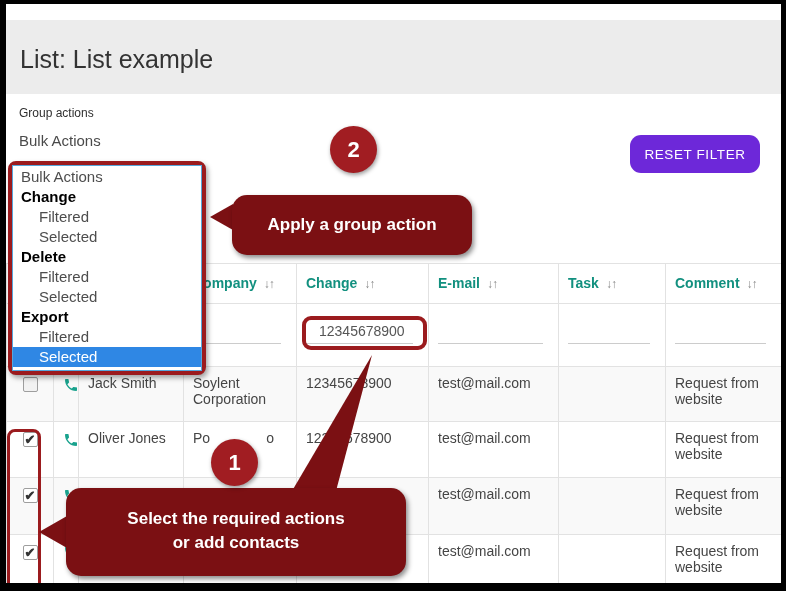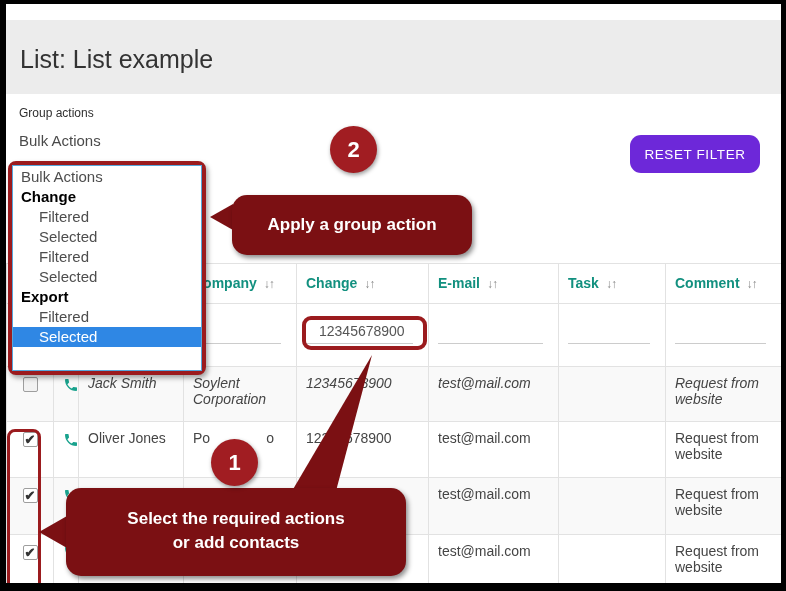--- a/index.html
+++ b/index.html
@@ -30,21 +30,21 @@
 
   
   table.grid { position:absolute; left:0; top:243px; width:775px; border-collapse:collapse; table-layout:fixed; }
   .grid th, .grid td { border:1px solid #e2e2e2; vertical-align:top; font-size:14px; color:#454545; padding:8px 9px; text-align:left; overflow:hidden; }
   .grid thead th { height:40px; padding-top:11px; white-space:nowrap; }
   .h-label { color:#12907f; font-weight:bold; font-size:14px; }
   .sort { color:#8a8a8a; font-size:12px; margin-left:7px; letter-spacing:-1px; }
   tr.filter-row td { height:63px; padding-top:14px; }
   .f-underline { display:block; width:calc(100% - 6px); height:26px; border:none; border-bottom:1px solid #ccc; background:transparent; font-family:"Liberation Sans", sans-serif; font-size:14px; color:#555; outline:none; }
   .f-phone { padding-left:13px; }
-  tr.r0 td { height:55px;font-style:italic; } tr.r1 td { height:56px; } tr.r2 td { height:57px; } tr.r3 td { height:57px; }
+  tr.r0 td { height:55px; } tr.r1 td { height:56px; } tr.r2 td { height:57px; } tr.r3 td { height:57px; }
   tr.odd td { background:#f9f9f9; }
   .cell-cb { text-align:center; }
 
   .cb { width:15px; height:15px; margin:2px auto 0 auto; border:1px solid #9e9e9e; border-radius:2px;
         background:#f2f2f2; font-size:13px; line-height:13px; font-weight:bold; color:#343434; text-align:center; }
   .phone-ic { width:16px; height:16px; fill:#19a28d; margin-top:2px; }
 
   
   .dd-box { position:absolute; left:2px; top:141px; width:198px; height:214px; z-index:30;
             border:4px solid #9b1b1e; border-radius:8px; box-shadow:2px 3px 5px rgba(0,0,0,0.35); background:#fff; }
@@ -196,20 +196,21 @@
       </tr>
     </tbody>
   </table>
 
   <div class="dd-box">
     <div class="dd-panel">
       <div class="dd-item">Bulk Actions</div>
       <div class="dd-item dd-group">Change</div>
       <div class="dd-item dd-option">Filtered</div>
       <div class="dd-item dd-option">Selected</div>
+      <div class="dd-item dd-group">Delete</div>
       <div class="dd-item dd-option">Filtered</div>
       <div class="dd-item dd-option">Selected</div>
       <div class="dd-item dd-group">Export</div>
       <div class="dd-item dd-option">Filtered</div>
       <div class="dd-item dd-option dd-selected">Selected</div>
     </div>
   </div>
 
   <div class="filter-red-box"></div>
   <div class="cb-red-box"></div>

